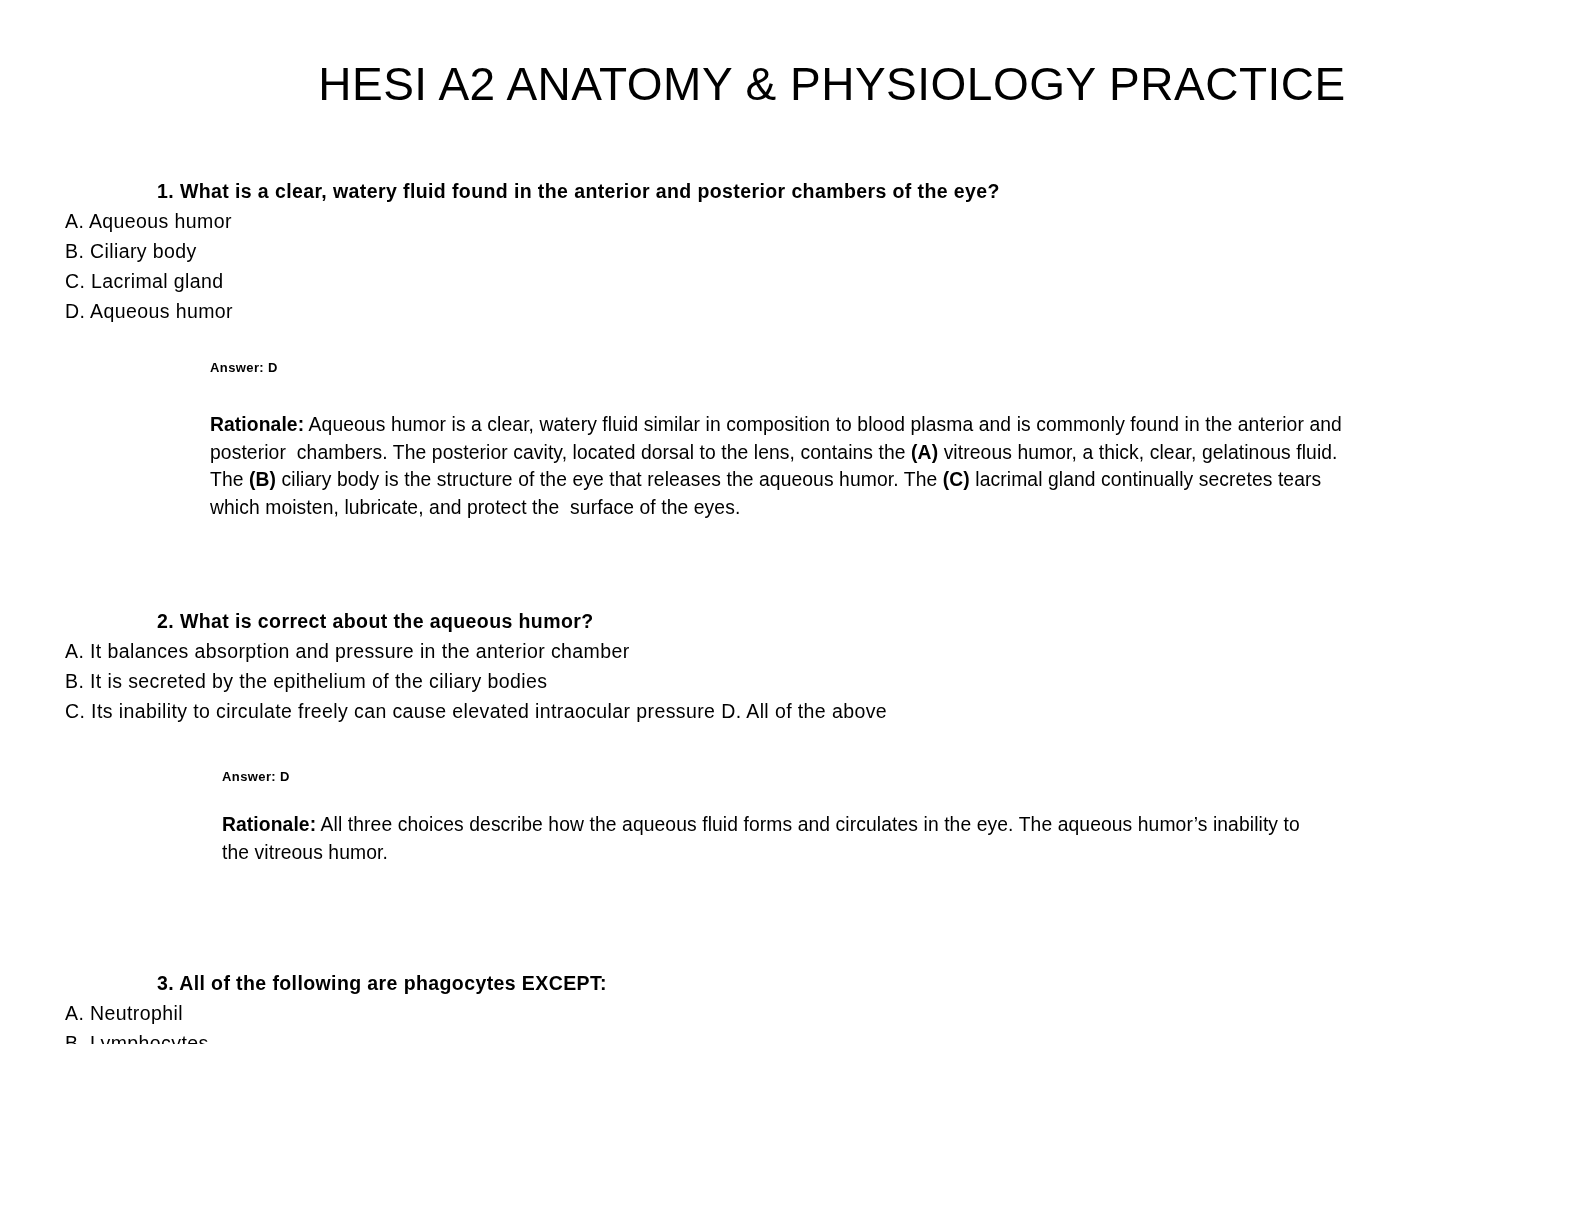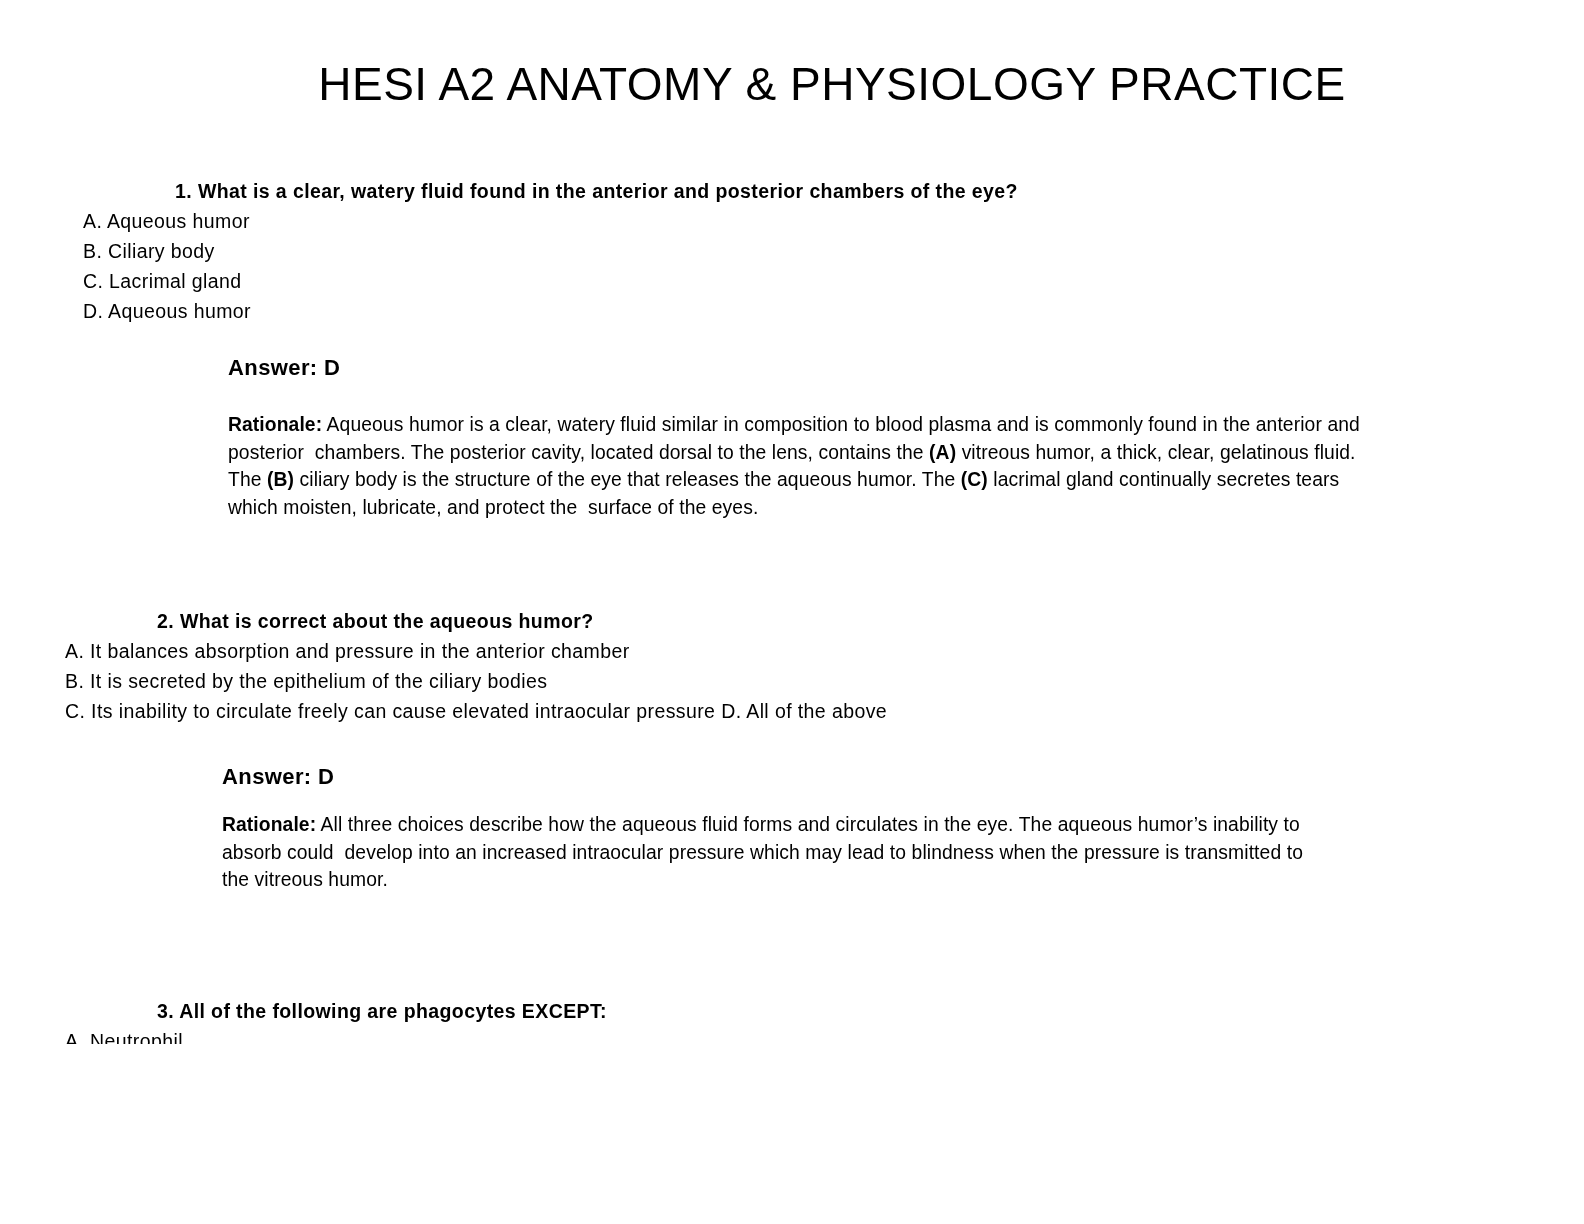--- a/index.html
+++ b/index.html
@@ -33,35 +33,35 @@
     letter-spacing: 0.4px;
   }
   .option {
     margin: 0 0 0 65px;
     font-size: 19.5px;
     font-weight: 400;
     line-height: 30px;
     letter-spacing: 0.4px;
   }
   .answer {
-    font-size: 22px;
+    font-size: 13px;
     font-weight: 700;
     line-height: 30px;
     letter-spacing: 0.4px;
   }
   .rationale {
     font-size: 19.3px;
     font-weight: 400;
     line-height: 27.5px;
     white-space: pre-wrap;
     letter-spacing: 0.1px;
   }
   .rationale .bold { font-weight: 700; }
 
-  #q1 { margin-top: 62px; padding-left: 18px; }
+  #q1 { margin-top: 62px; }
   #q1 .answer    { margin: 27px 0 0 210px; }
   #q1 .rationale { margin: 28px 4px 0 210px; }
 
   #q2 { margin-top: 85px; }
   #q2 .answer    { margin: 36px 0 0 222px; }
   #q2 .rationale { margin: 19px 0 0 222px; }
 
   #q3 { margin-top: 102px; }
 
   p { margin: 0; }
@@ -82,21 +82,21 @@
     <p class="answer">Answer: D</p>
     <div class="rationale"><div><span class="bold">Rationale:</span><span> Aqueous humor is a clear, watery fluid similar in composition to blood plasma and is commonly found in the anterior and</span></div><div><span>posterior  chambers. The posterior cavity, located dorsal to the lens, contains the </span><span class="bold">(A)</span><span> vitreous humor, a thick, clear, gelatinous fluid.</span></div><div><span>The </span><span class="bold">(B)</span><span> ciliary body is the structure of the eye that releases the aqueous humor. The </span><span class="bold">(C)</span><span> lacrimal gland continually secretes tears</span></div><div><span>which moisten, lubricate, and protect the  surface of the eyes.</span></div></div>
   </section>
 
   <section id="q2">
     <p class="q-heading">2. What is correct about the aqueous humor?</p>
     <p class="option">A. It balances absorption and pressure in the anterior chamber</p>
     <p class="option">B. It is secreted by the epithelium of the ciliary bodies</p>
     <p class="option">C. Its inability to circulate freely can cause elevated intraocular pressure D. All of the above</p>
     <p class="answer">Answer: D</p>
-    <div class="rationale"><div><span class="bold">Rationale:</span><span> All three choices describe how the aqueous fluid forms and circulates in the eye. The aqueous humor’s inability to</span></div><div><span>absorb could  develop into an increased intraocular pressure which may lead to blindness when the pressure is transmitted to</span></div><div><span>the vitreous humor.</span></div></div>
+    <div class="rationale"><div><span class="bold">Rationale:</span><span> All three choices describe how the aqueous fluid forms and circulates in the eye. The aqueous humor’s inability to</span></div><div><span>the vitreous humor.</span></div></div>
   </section>
 
   <section id="q3">
     <p class="q-heading">3. All of the following are phagocytes EXCEPT:</p>
     <p class="option">A. Neutrophil</p>
     <p class="option">B. Lymphocytes</p>
     <p class="option">C. Eosinophil</p>
   </section>
 
 </div>

